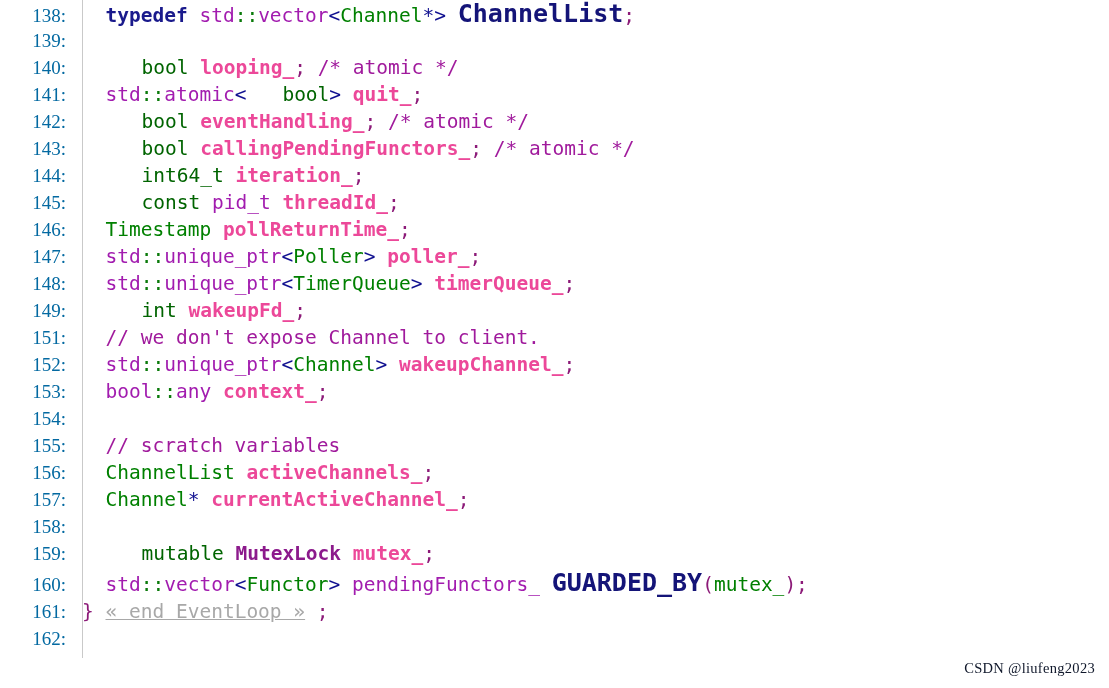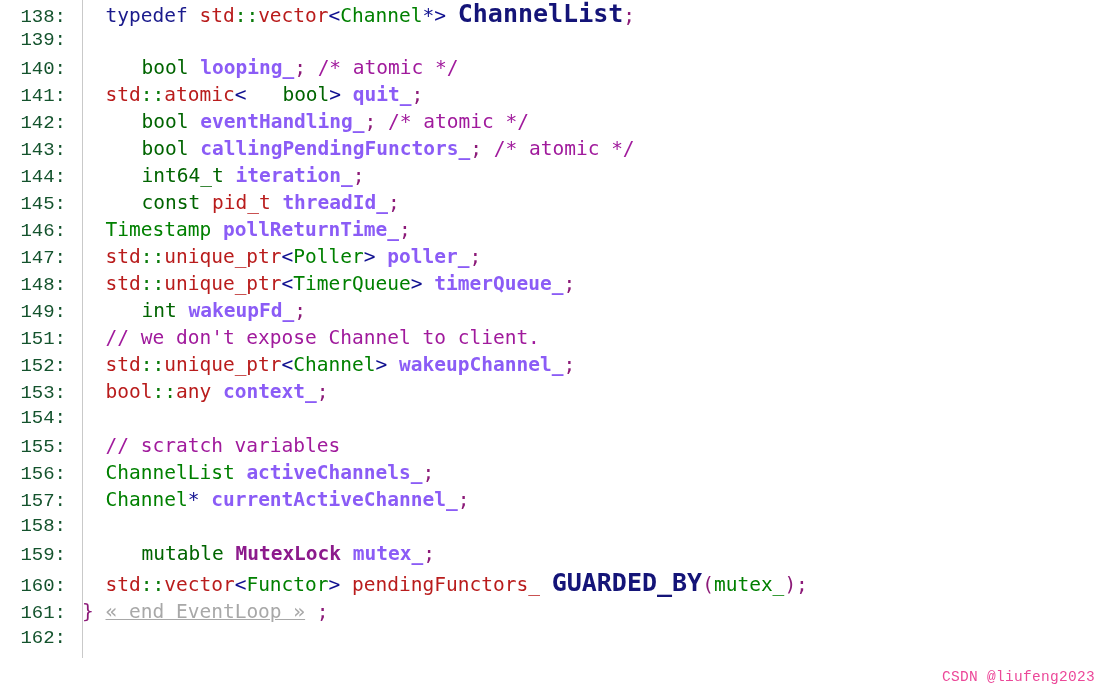--- a/index.html
+++ b/index.html
@@ -40,57 +40,57 @@
     white-space: pre;
   }
   .code-line.tall { height: 31px; line-height: 31px; }
 
   .lineno {
     flex: 0 0 auto;
     width: 74px;
     text-align: right;
     padding-right: 8px;
     box-sizing: border-box;
-    color: #14532d;
+    color: #0369a1;
     font-size: 19px;
-    font-family: Liberation Mono, monospace;
+    font-family: Liberation Serif, serif;
     letter-spacing: 0px;
     user-select: none;
   }
 
   .linetext {
     flex: 1 1 auto;
     padding-left: 8px;
     font-size: 19.5px;
     color: #000000;
     white-space: pre;
     font-family: "DejaVu Sans Mono", "Liberation Mono", monospace;
   }
 
   
   .kw      { color: #006400; margin-left: 36px; }            
-  .kwb     { color: #1a1a8c; font-weight: normal; text-align: right; }  
+  .kwb     { color: #1a1a8c; font-weight: bold; text-align: right; }  
   .type    { color: #008000; }            
-  .id      { color: #8b5cf6; font-weight: bold; }  
-  .plain   { color: #b91c1c; }
+  .id      { color: #ec4899; font-weight: bold; }  
+  .plain   { color: #a21caf; }
   .cmt     { color: #a01a9c; }            
   .punc    { color: #8c1a78; }            
   .op      { color: #101090; }            
   .scope   { color: #0a7a0a; }            
   .big     { color: #141478; font-weight: bold; font-size: 25px; }
   .ital    { color: #8c1a8c; font-weight: bold; }
   .fold    { color: #a8a8a8; text-decoration: underline; }
 
   #watermark {
     position: absolute;
     right: 14px;
-    bottom: 3px;
-    color: #ec4899;
+    bottom: 11px;
+    color: #0f172a;
     font-size: 14.5px;
-    font-family: Liberation Mono, monospace;
+    font-family: Liberation Serif, serif;
     letter-spacing: 0.3px;
     user-select: none;
   }
 </style>
 </head>
 <body>
 
 <div id="editor">
 
   <div id="gutter-rule"></div>

